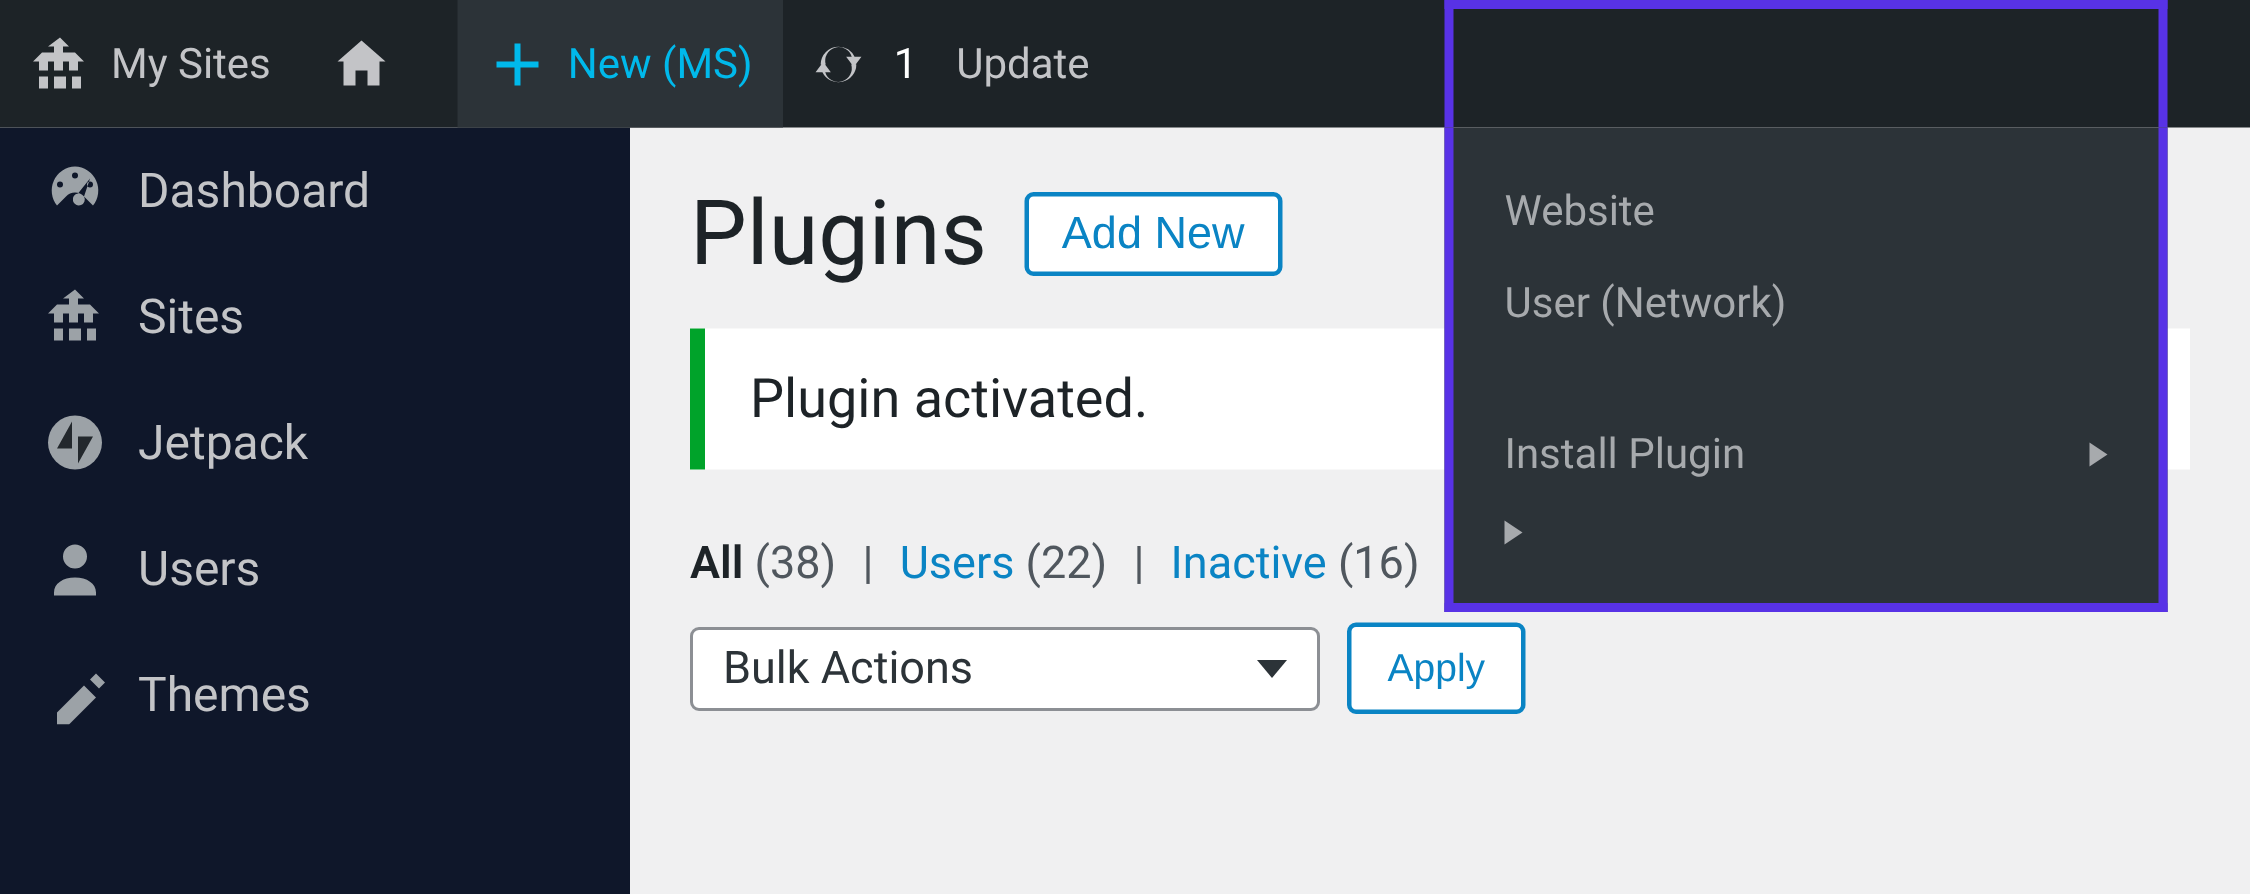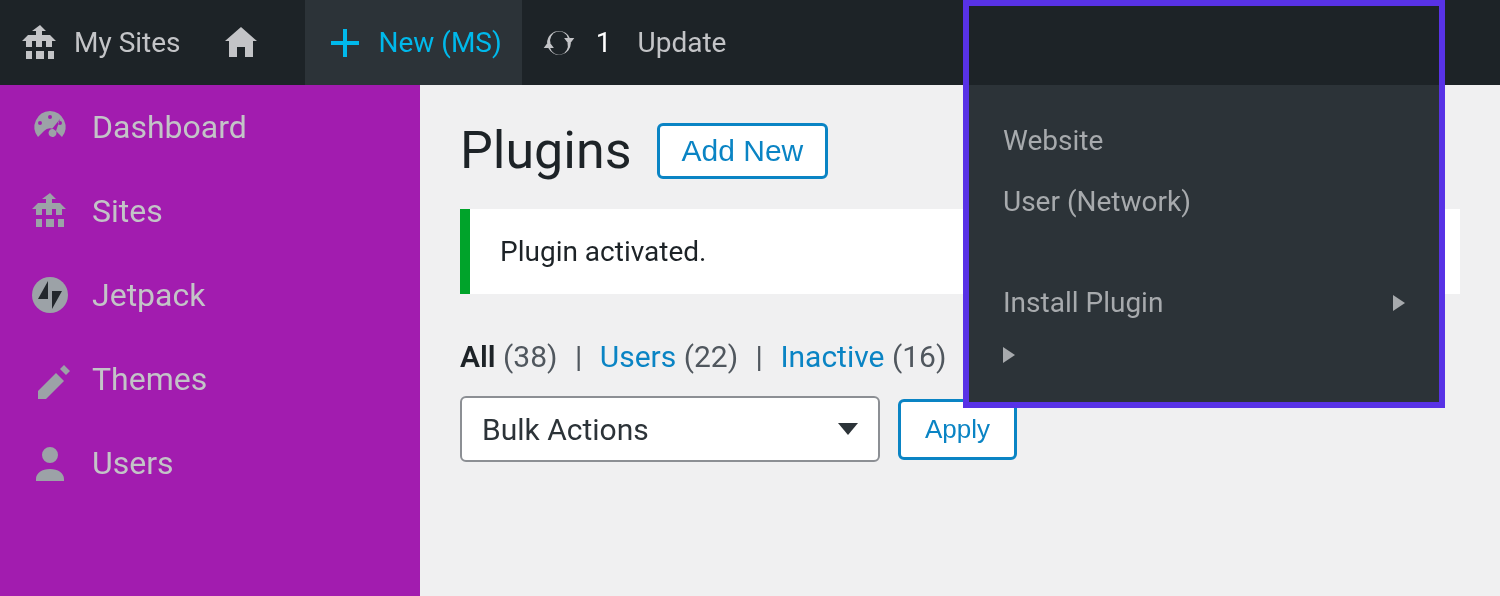--- a/index.html
+++ b/index.html
@@ -75,21 +75,21 @@
 }
 .dd-gap { height: 40px; }
 .dd-caret { width: 0; height: 0; border-top: 8px solid transparent; border-bottom: 8px solid transparent; border-left: 12px solid #a7aaad; }
 
 .sidebar {
   position: absolute;
   left: 0;
   top: 85px;
   width: 420px;
   bottom: 0;
-  background: #a21caf;
+  background: #0f172a;
   color: #c3c4c7;
 }
 .sb-item {
   display: flex;
   align-items: center;
   gap: 22px;
   padding: 22px 30px;
   font-size: 32px;
   cursor: pointer;
 }
@@ -103,53 +103,53 @@
   bottom: 0;
   background: #f0f0f1;
   padding: 35px 40px;
 }
 .page-header {
   display: flex;
   align-items: center;
   gap: 25px;
   margin-bottom: 28px;
 }
-.page-title { font-size: 52px; font-weight: 400; color: #1d2327; }
+.page-title { font-size: 60px; font-weight: 400; color: #1d2327; }
 .add-new-btn {
   border: 3px solid #0a84c4;
   color: #0a84c4;
   background: #fff;
   font-size: 30px;
   padding: 8px 22px;
   border-radius: 6px;
   cursor: pointer;
 }
 .notice {
   border-left: 10px solid #00a32a;
   background: #fff;
   padding: 26px 30px;
-  font-size: 28px;
+  font-size: 36px;
   color: #1d2327;
   margin-bottom: 45px;
 }
 .filters {
   font-size: 30px;
   color: #50575e;
   margin-bottom: 22px;
 }
 .filters .sep { margin: 0 10px; color: #50575e; }
 .filters .link { color: #0a84c4; cursor: pointer; }
 .filters .count { color: #50575e; }
 .filters .current-label { color: #1d2327; font-weight: 600; }
 .bulk-row { display: flex; gap: 18px; align-items: center; }
 .bulk-select {
   border: 2px solid #8c8f94;
   border-radius: 6px;
   background: #fff;
-  height: 66px;
+  height: 56px;
   width: 420px;
   display: flex;
   align-items: center;
   justify-content: space-between;
   padding: 0 20px;
   font-size: 30px;
   color: #2c3338;
   cursor: pointer;
 }
 .chev { width: 0; height: 0; border-left: 10px solid transparent; border-right: 10px solid transparent; border-top: 12px solid #2c3338;}
@@ -230,29 +230,29 @@
   </div>
   <div class="sb-item">
     <svg class="sb-icon" viewBox="0 0 20 20">
         <circle cx="10" cy="10" r="9" fill="#9ca2a7"></circle>
         <path d="M9 3v9L4 12z M11 17V8l5 0z" fill="#23282d"></path>
       </svg>
     <span>Jetpack</span>
   </div>
   <div class="sb-item">
     <svg class="sb-icon" viewBox="0 0 20 20">
+        <path d="M10 10a4 4 0 100-8 4 4 0 000 8zm-7 8c0-3 3-5 7-5s7 2 7 5v1H3v-1z"></path>
+      </svg>
+    <span>Users</span>
+  </div>
+  <div class="sb-item">
+    <svg class="sb-icon" viewBox="0 0 20 20">
         <path d="M4 16l9-9 4 4-9 9H4v-4zm11-11l2-2 3 3-2 2-3-3z"></path>
       </svg>
     <span>Themes</span>
-  </div>
-  <div class="sb-item">
-    <svg class="sb-icon" viewBox="0 0 20 20">
-        <path d="M10 10a4 4 0 100-8 4 4 0 000 8zm-7 8c0-3 3-5 7-5s7 2 7 5v1H3v-1z"></path>
-      </svg>
-    <span>Users</span>
   </div>
 </div>
 
 <div class="main">
   <div class="page-header">
     <h1 class="page-title">Plugins</h1>
     <button class="add-new-btn">Add New</button>
   </div>
   <div class="notice">Plugin activated.</div>
   <div class="filters">

